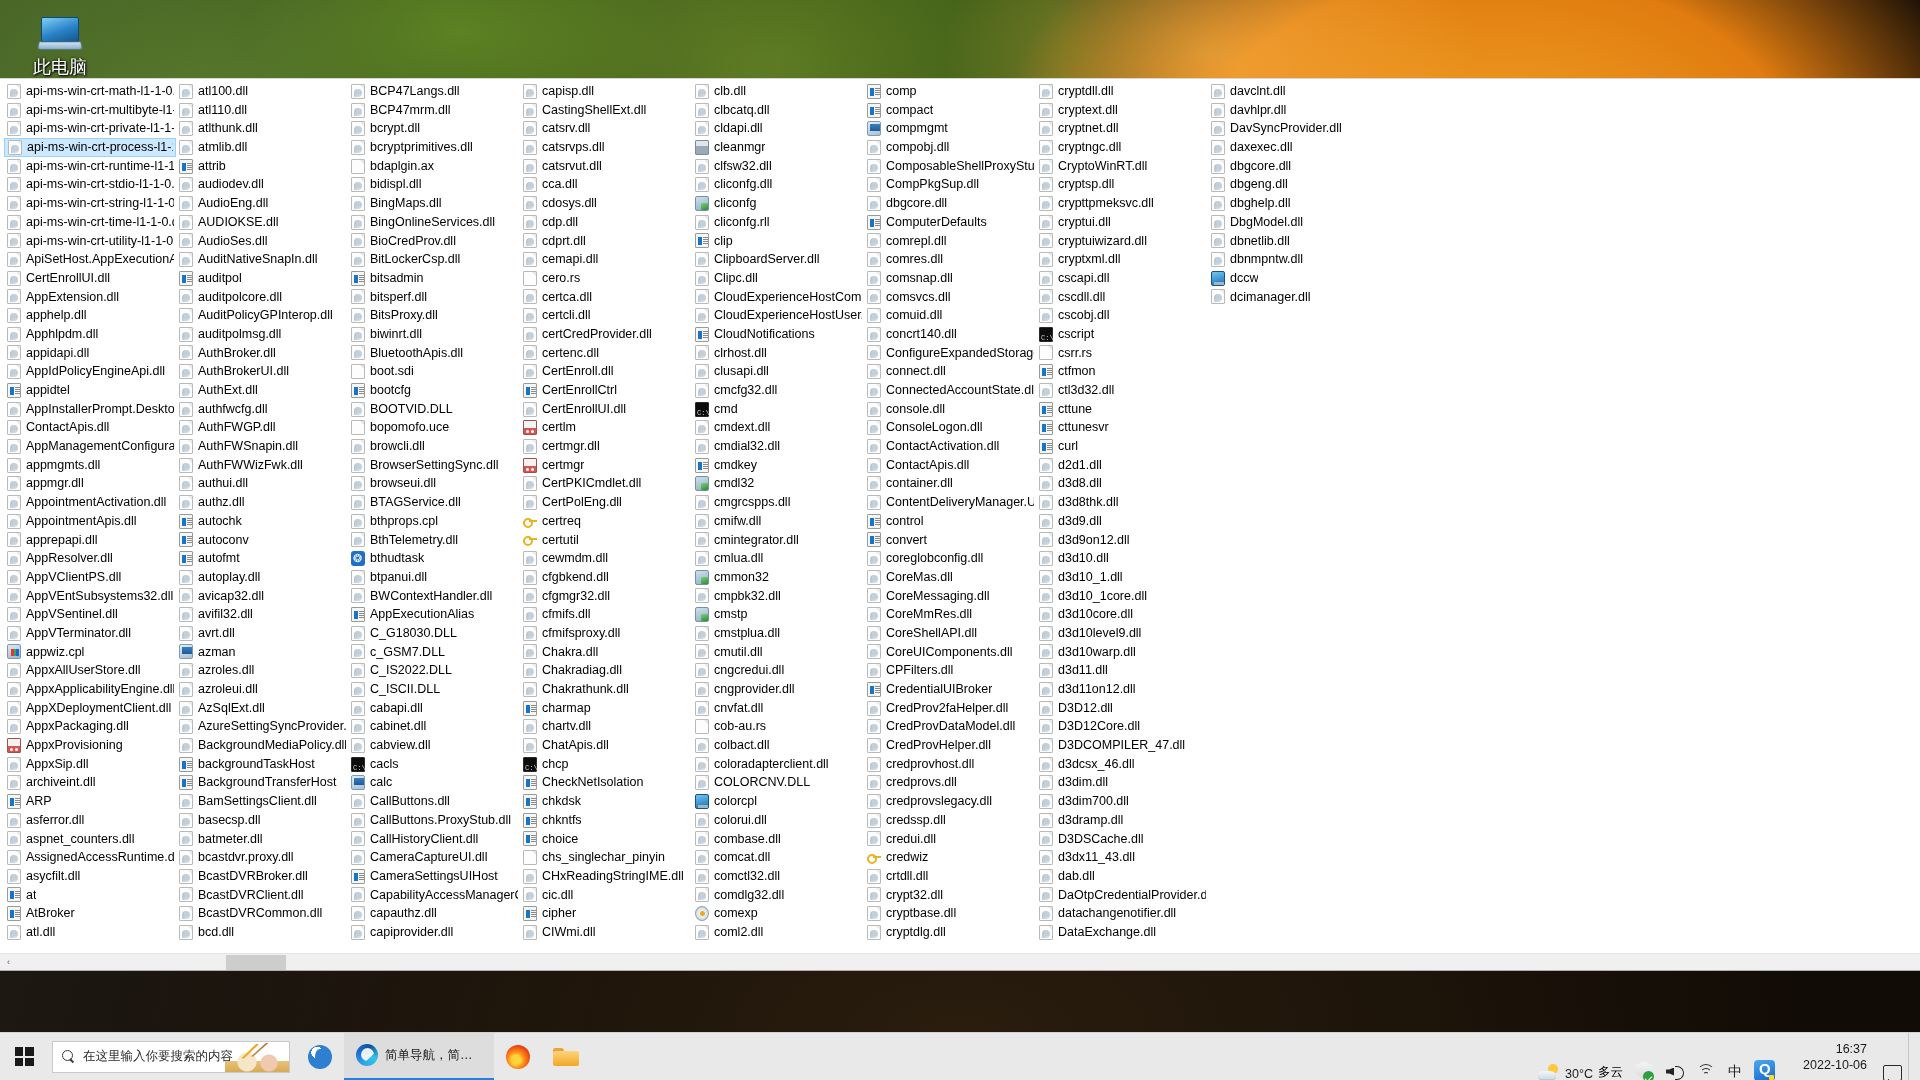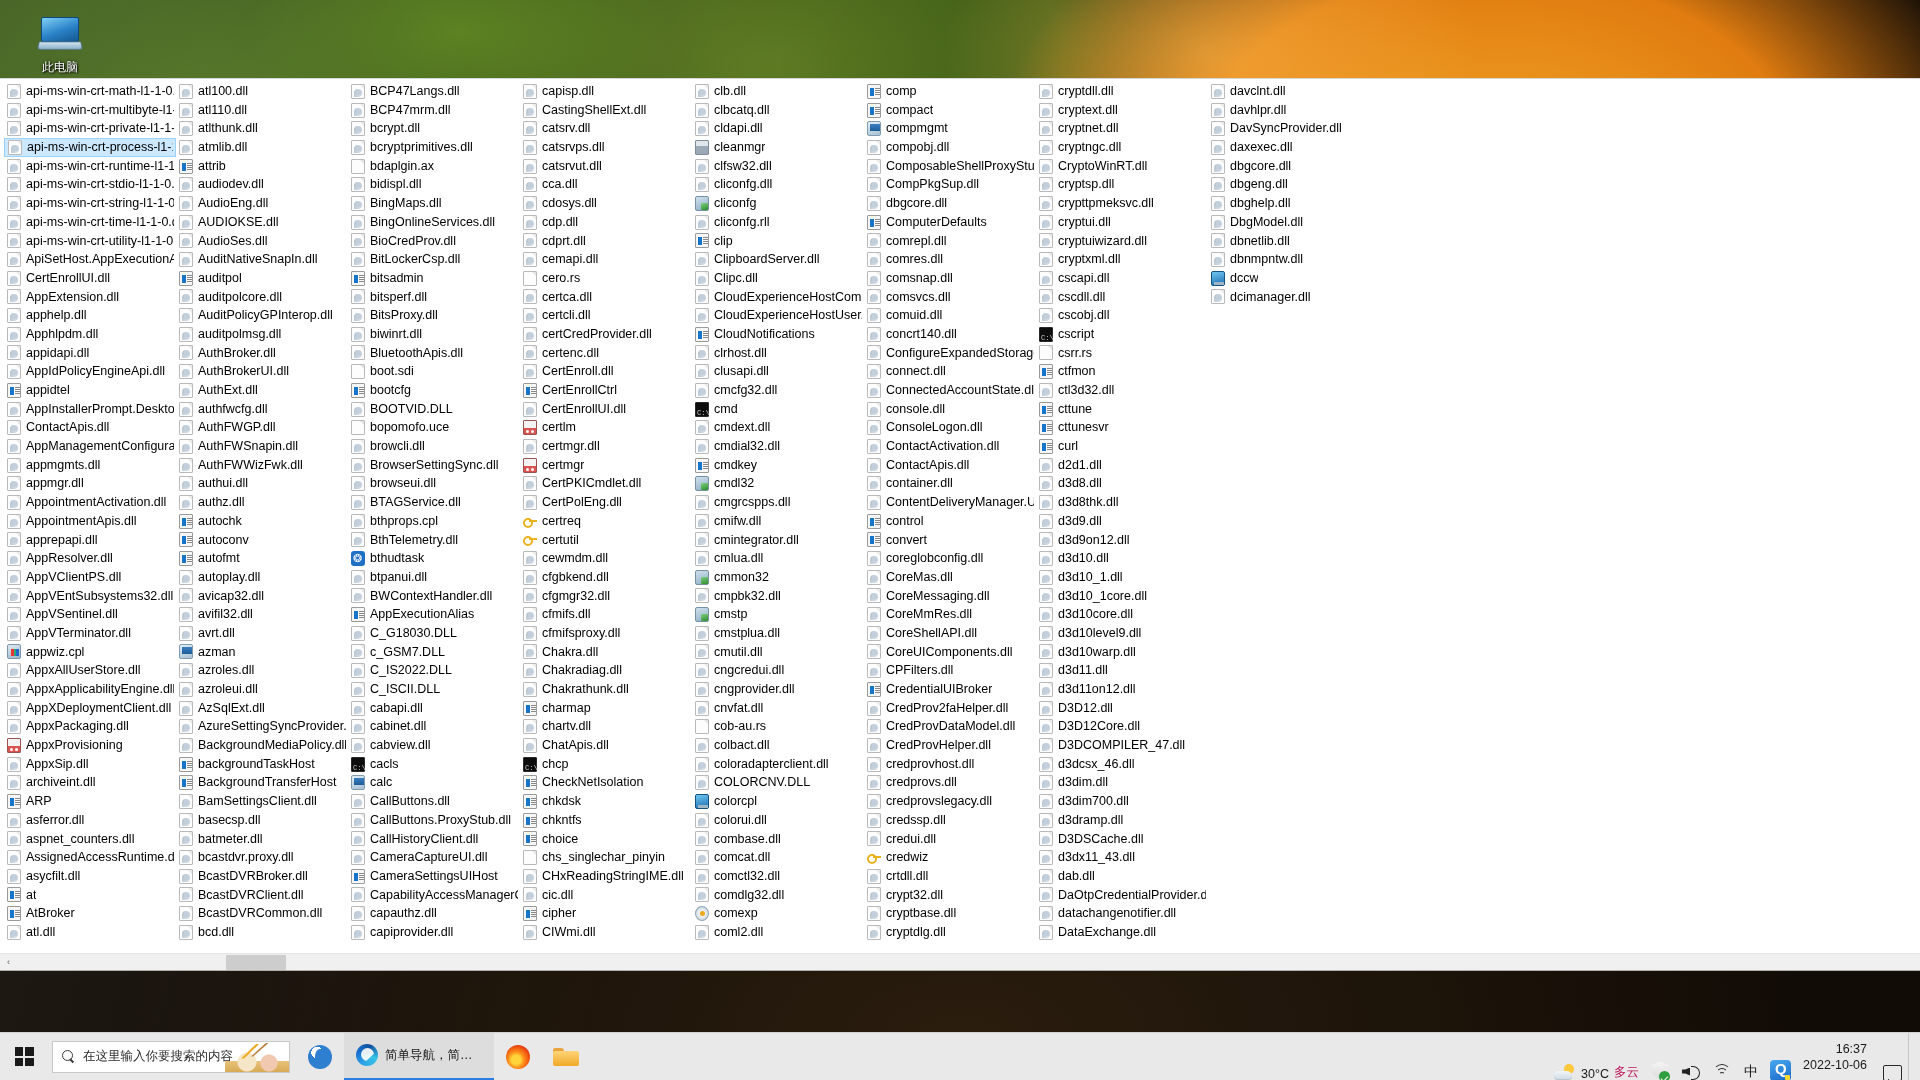--- a/index.html
+++ b/index.html
@@ -37,21 +37,21 @@
     background:linear-gradient(160deg,#7fd0f5 0%,#2a82c8 55%,#15578f 100%);
     border:1px solid #0c4a7d; border-radius:2px;
   }
   .pc-base {
     position:absolute; left:2px; top:27px; width:44px; height:9px;
     background:linear-gradient(180deg,#cfe4f2 0%, #8fb3cb 100%);
     border:1px solid #5b7f99; border-radius:1px 1px 3px 3px;
     transform:perspective(40px) rotateX(22deg);
   }
   .desk-icon .label {
-    color:#fff; font-size:12px; line-height:15px;
+    color:#fff; font-size:18px; line-height:15px;
     text-shadow:0 0 3px #000, 1px 1px 2px #000;
   }
 
   
   #explorer {
     position:absolute; left:0; top:78px; width:1920px; height:893px;
     background:#ffffff;
     border-top:1px solid #d6d6d6;
     border-bottom:1px solid #b0b0b0;
     display:flex; flex-direction:column;
@@ -248,21 +248,21 @@
   .wifi-ic i:nth-child(3){ width:6px;  height:6px;  bottom:3px; }
 
   #ime-text { font-size:14px; color:#1a1a1a; }
   .qq-ic { width:21px; height:21px; border-radius:4px;
     background:linear-gradient(160deg,#4aa8f0,#1668c7); position:relative; }
   .qq-ic::after{ content:"Q"; position:absolute; left:5px; top:0px; font-size:15px; font-weight:bold; color:#fff;
     font-family:"Liberation Sans", sans-serif; }
   .qq-dot { position:absolute; right:1px; bottom:1px; width:5px; height:5px; background:#ffd92e; border-radius:1px; }
 
   #tray-clock { display:flex; flex-direction:column; align-items:flex-end; justify-content:center;
-    padding:0 10px 0 6px; line-height:16px; }
+    padding:0 10px 0 6px; line-height:16px;margin-left:16px; }
   #tray-clock span { font-size:12.5px; color:#1a1a1a; }
 
   .notif-ic { width:19px; height:16px; border:1.6px solid #2a2a2a; border-radius:2px; position:relative; }
   .notif-ic::after{ content:""; position:absolute; left:3px; bottom:-6px; width:6px; height:6px;
     border-left:1.6px solid #2a2a2a; border-bottom:1.6px solid #2a2a2a; transform:skewX(-20deg); }
   #show-desktop { width:8px; height:48px; border-left:1px solid #c7c7c7; }
 </style>
 </head>
 <body>
 
@@ -1657,21 +1657,21 @@
   </div>
 
   <div class="tb-icon">
     <div class="folder-ic"></div>
   </div>
 
   <div id="tray">
     <div class="tray-item">
       <div class="weather-ic"></div>
       <span id="tray-weather-text">30°C</span>
-      <span id="tray-weather-cond" style="font-size:12.5px;color:#be185d;">多云</span>
+      <span id="tray-weather-cond" style="font-size:12.5px;color:#000000;">多云</span>
     </div>
 
     <div class="tray-item">
       <div class="shield-ic">
         <i class="check-mark"></i>
       </div>
     </div>
 
     <div class="tray-item">
       <div class="vol-ic"></div>

